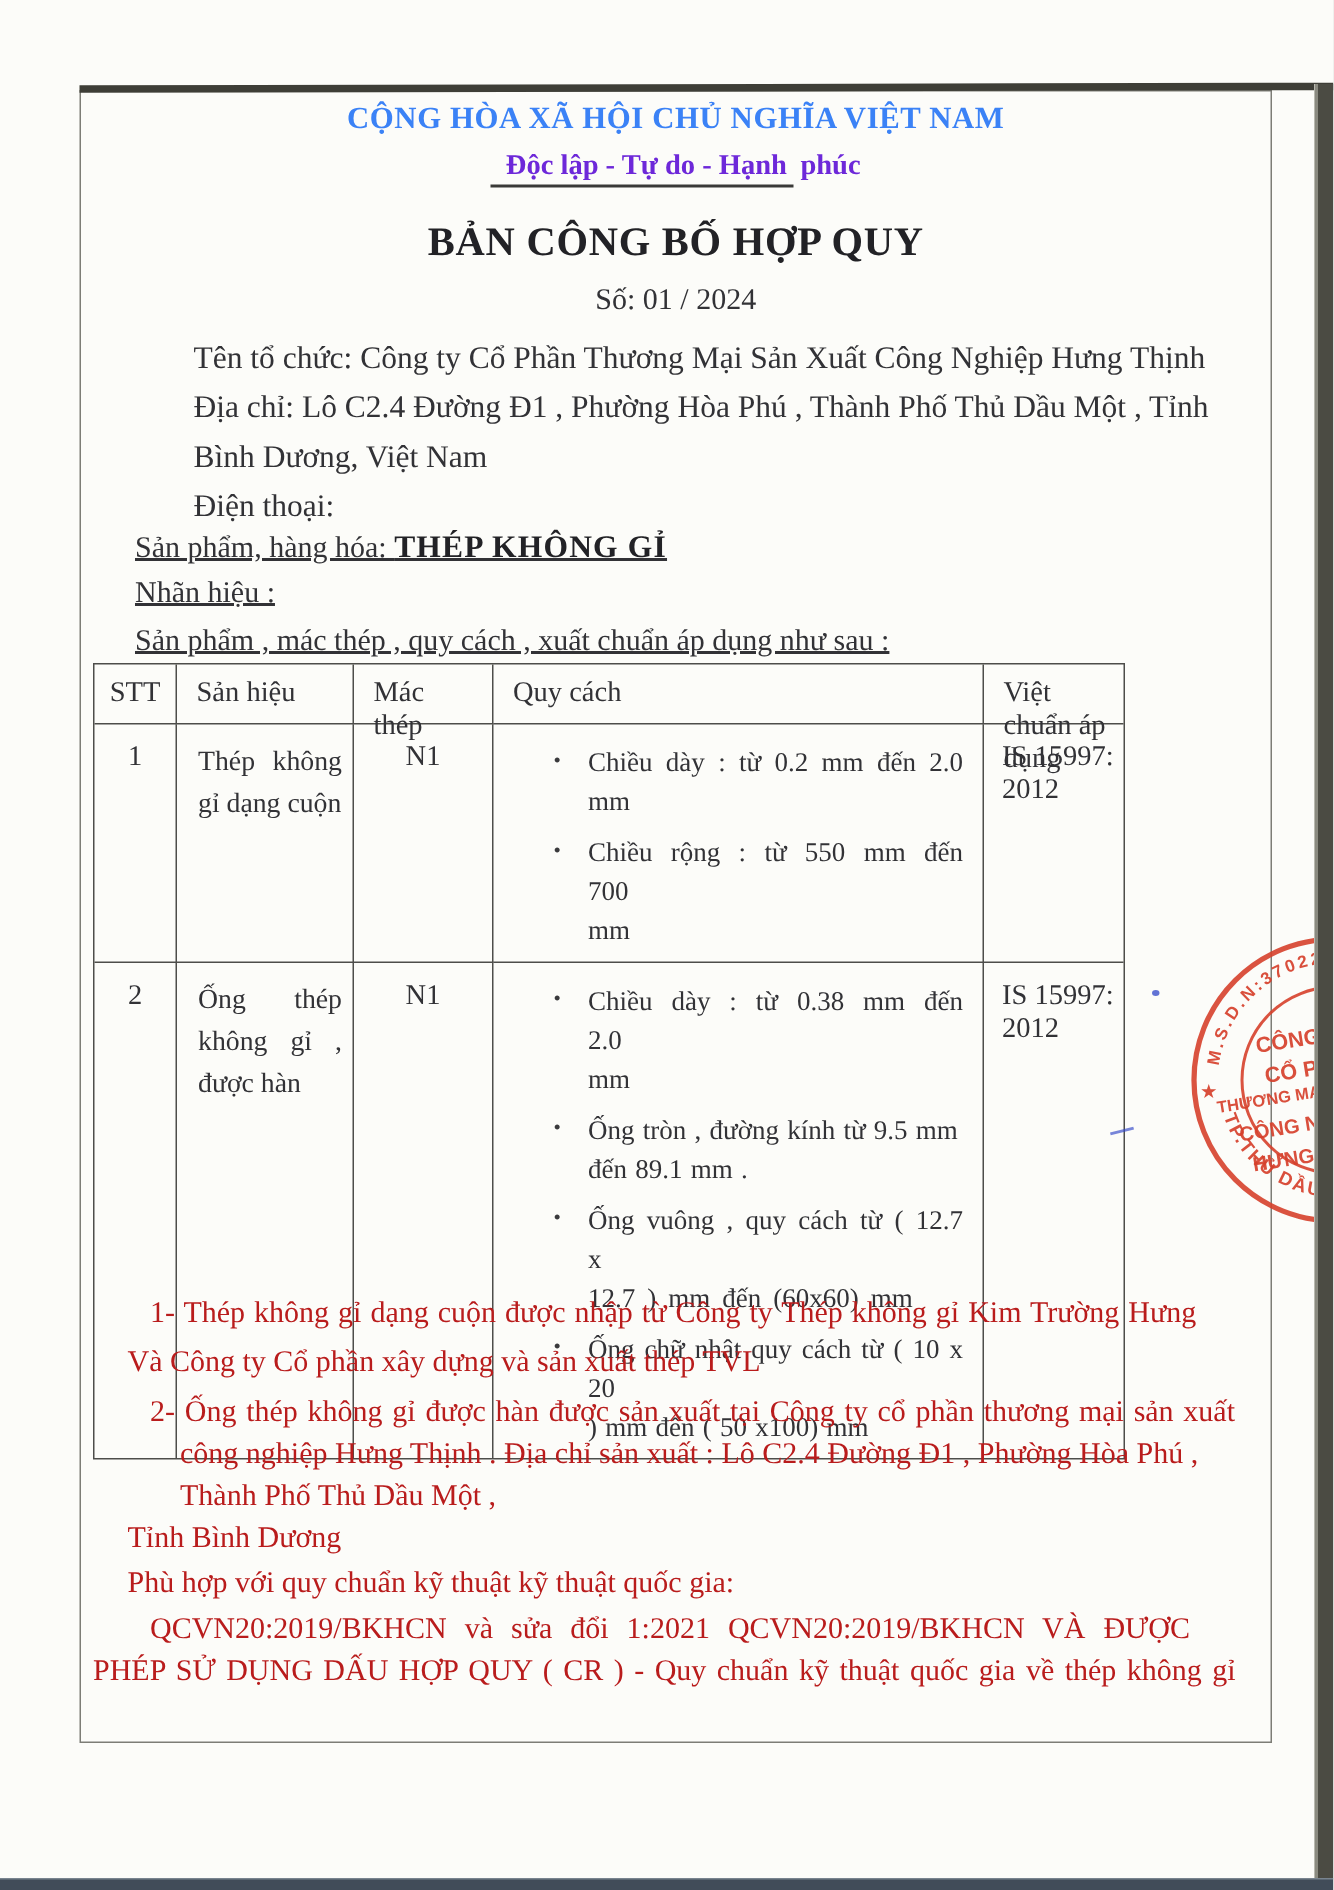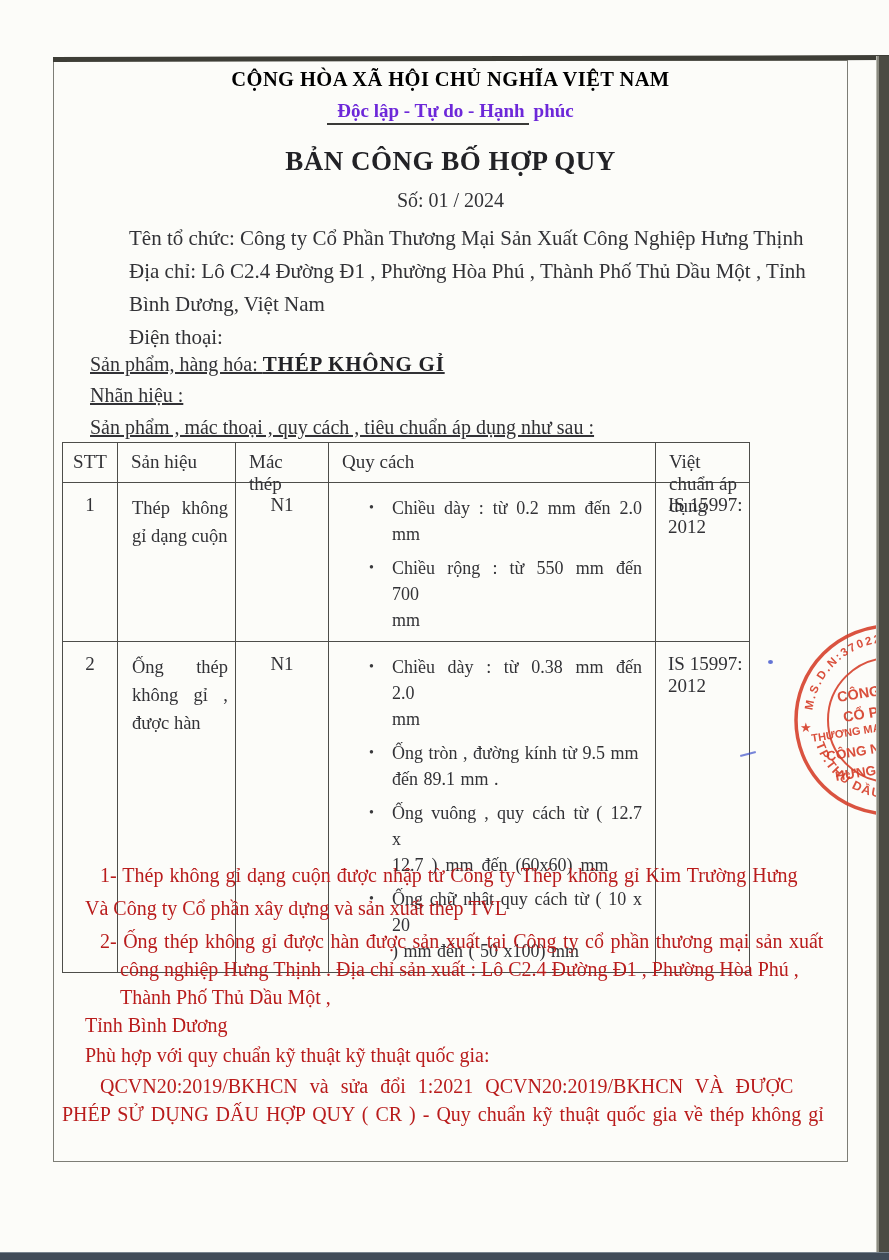--- a/index.html
+++ b/index.html
@@ -10,21 +10,21 @@
     color:#323236;
   }
   
   .scan-top{position:absolute;left:53px;top:56px;width:836px;height:5px;background:#3e3e37;transform:rotate(-0.12deg);}
   .scan-right{position:absolute;left:876px;top:56px;width:13px;height:1196px;
     background:linear-gradient(to right,#b9b9b0 0 1px,#8a8a80 1px 3px,#4b4b43 3px);}
   .scan-bottom{position:absolute;left:0;top:1252px;width:889px;height:8px;background:#414c59;border-top:1px solid #79848f;box-sizing:border-box;}
   
   .frame{position:absolute;left:53px;top:60px;width:795px;height:1102px;border:1.5px solid #7d7d76;box-sizing:border-box;}
   .center{position:absolute;left:53px;width:795px;text-align:center;}
-  .nat-header{top:68px;font-size:20.5px;font-weight:bold;letter-spacing:.4px;color:#000000;}
+  .nat-header{top:68px;font-size:20.5px;font-weight:bold;letter-spacing:.4px;color:#3b82f6;}
   .motto{top:100px;font-size:19px;font-weight:bold;color:#6d28d9;}
   .motto .u{border-bottom:2.5px solid #3a3a38;padding:0 4px 2px 10px;}
   .motto .t{margin-left:5px;}
   .doc-title{top:146px;font-size:27px;font-weight:bold;letter-spacing:.5px;color:#222226;}
   .doc-no{top:189px;font-size:20px;}
   .org{position:absolute;left:85px;top:222px;width:735px;font-size:21px;line-height:33px;margin-left:44px;}
   .pline{position:absolute;left:90px;font-size:20px;text-decoration:underline;}
   .pline b{font-size:21px;letter-spacing:.8px;color:#222226;}
   .l-product{top:352px;}
   .l-brand{top:384px;}
@@ -91,21 +91,21 @@
     <div>Tên tổ chức: Công ty Cổ Phần Thương Mại Sản Xuất Công Nghiệp Hưng Thịnh</div>
     <div>Địa chỉ: Lô C2.4 Đường Đ1 , Phường Hòa Phú , Thành Phố Thủ Dầu Một , Tỉnh</div>
     <div>Bình Dương, Việt Nam</div>
     <div>Điện thoại:</div>
   </div>
 
   <div class="pline l-product">
     <span>Sản phẩm, hàng hóa: </span><b>THÉP KHÔNG GỈ</b>
   </div>
   <div class="pline l-brand">Nhãn hiệu :</div>
-  <div class="pline l-intro">Sản phẩm , mác thoại , quy cách , tiêu chuẩn áp dụng như sau :</div>
+  <div class="pline l-intro">Sản phẩm , mác thép , quy cách , xuất chuẩn áp dụng như sau :</div>
 
   <div class="spec-table">
 
     <div class="cell h-cell h-stt">STT</div>
     <div class="cell h-cell">Sản hiệu</div>
     <div class="cell h-cell">Mác thép</div>
     <div class="cell h-cell">Quy cách</div>
     <div class="cell h-cell last-col">Việt chuẩn áp dụng</div>
 
     <div class="cell c-stt">1</div>

